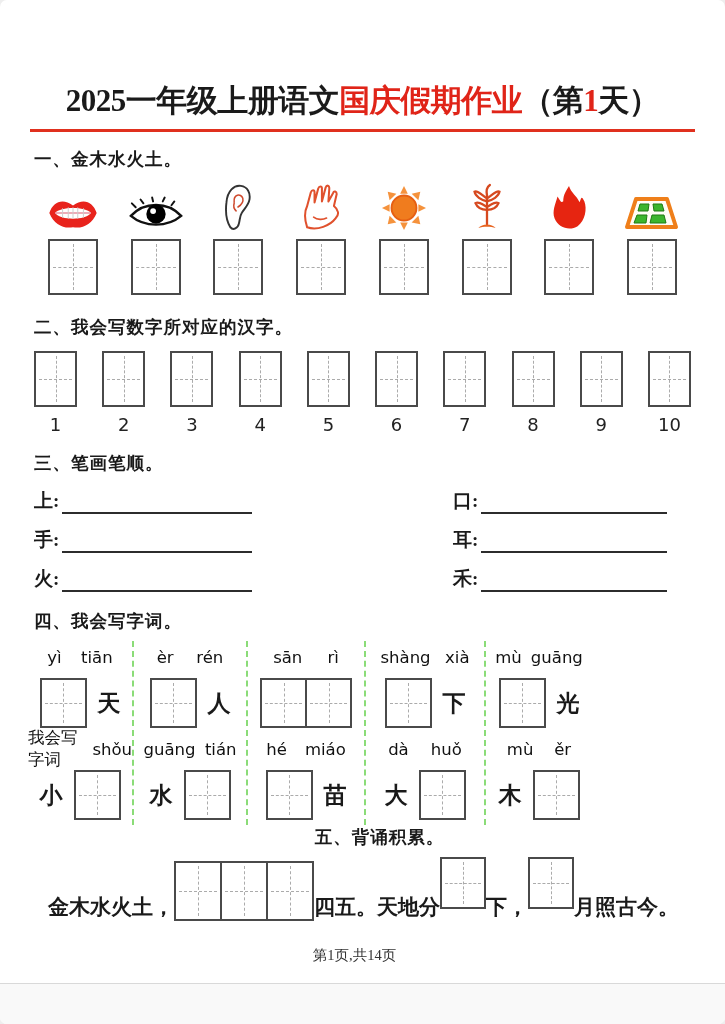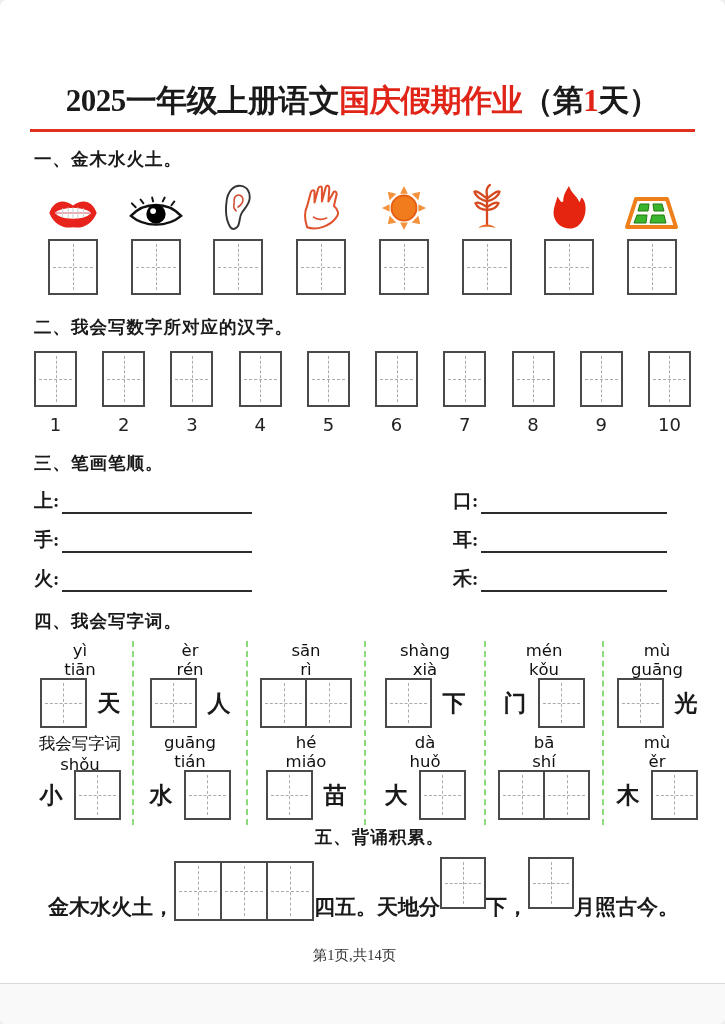--- a/index.html
+++ b/index.html
@@ -45,21 +45,21 @@
   .s3-item{display:flex;align-items:flex-end;width:218px;}
   .s3-item.right{width:214px;}
   .s3-char{font-size:19px;font-weight:600;white-space:nowrap;}
   .s3-line{flex:1;border-bottom:2px solid #2c2c2c;height:21px;margin-left:3px;}
 
   
   .s4-body{display:flex;margin:8px 0 0 28px;}
   .s4-col{display:flex;flex-direction:column;}
   .s4-col.sep{border-right:2px dashed #8bdc78;}
   .py{display:flex;justify-content:space-evenly;align-items:center;height:32px;
-      font-family:"DejaVu Sans",sans-serif;font-size:16.5px;color:#111;flex-direction:column;}
+      font-family:"DejaVu Sans",sans-serif;font-size:16.5px;color:#111;}
   .wl{height:60px;display:flex;align-items:center;justify-content:center;gap:11px;}
   .hz{font-size:23px;font-weight:600;}
 
   
   .s5-line{display:flex;align-items:flex-end;margin:8px 0 0 48px;}
   .s5-text{font-size:21px;font-weight:600;white-space:nowrap;line-height:1;padding-bottom:3px;}
   .s5-line .raise{margin-bottom:12px;}
 
   
   .footer{position:absolute;left:0;right:16px;top:946px;text-align:center;font-size:14.5px;color:#333;}
@@ -401,42 +401,20 @@
         <span>huǒ</span>
       </div>
       <div class="wl">
         <span class="hz">大</span>
         <span class="gg">
             <span class="cell cC"></span>
           </span>
       </div>
     </div>
 
-    <div class="s4-col sep" style="width:116px;">
-      <div class="py">
-        <span>mén</span>
-        <span>kǒu</span>
-      </div>
-      <div class="wl">
-        <span class="hz">门</span>
-        <span class="gg">
-            <span class="cell cC"></span>
-          </span>
-      </div>
-      <div class="py">
-        <span>bā</span>
-        <span>shí</span>
-      </div>
-      <div class="wl">
-        <span class="gg">
-            <span class="cell cC"></span>
-            <span class="cell cC"></span>
-          </span>
-      </div>
-    </div>
 
     <div class="s4-col" style="width:106px;">
       <div class="py">
         <span>mù</span>
         <span>guāng</span>
       </div>
       <div class="wl">
         <span class="gg">
             <span class="cell cC"></span>
           </span>

